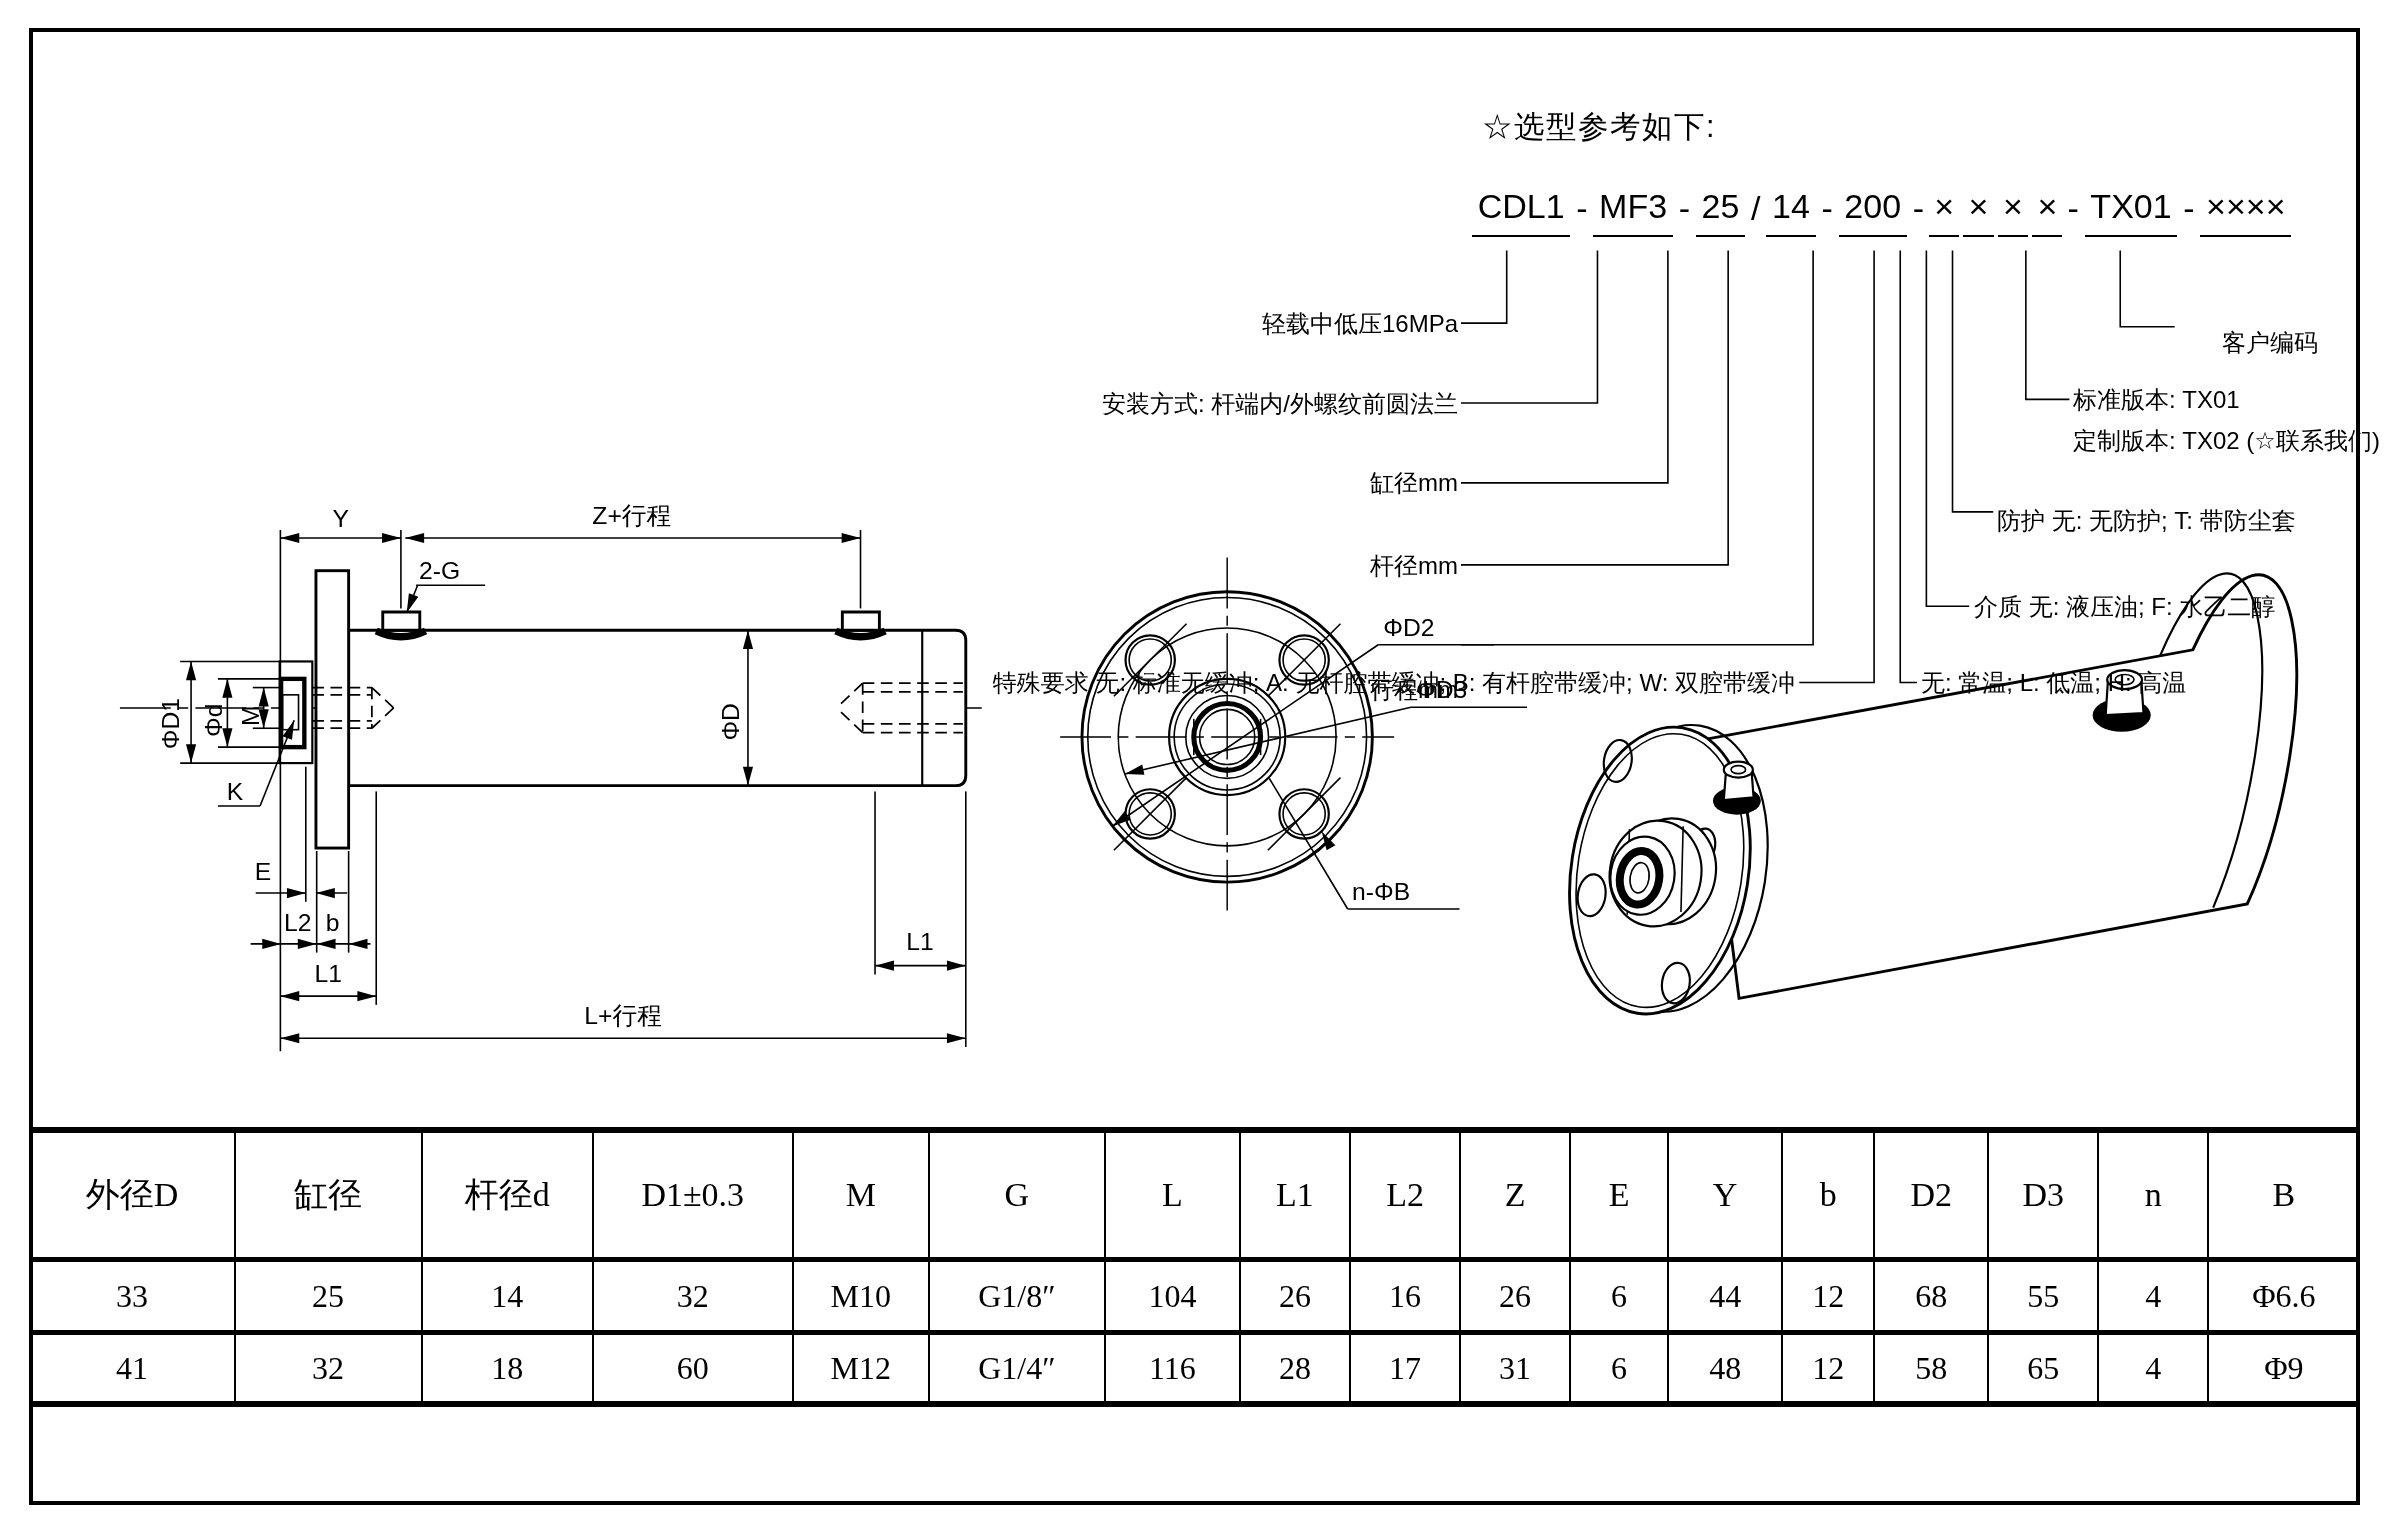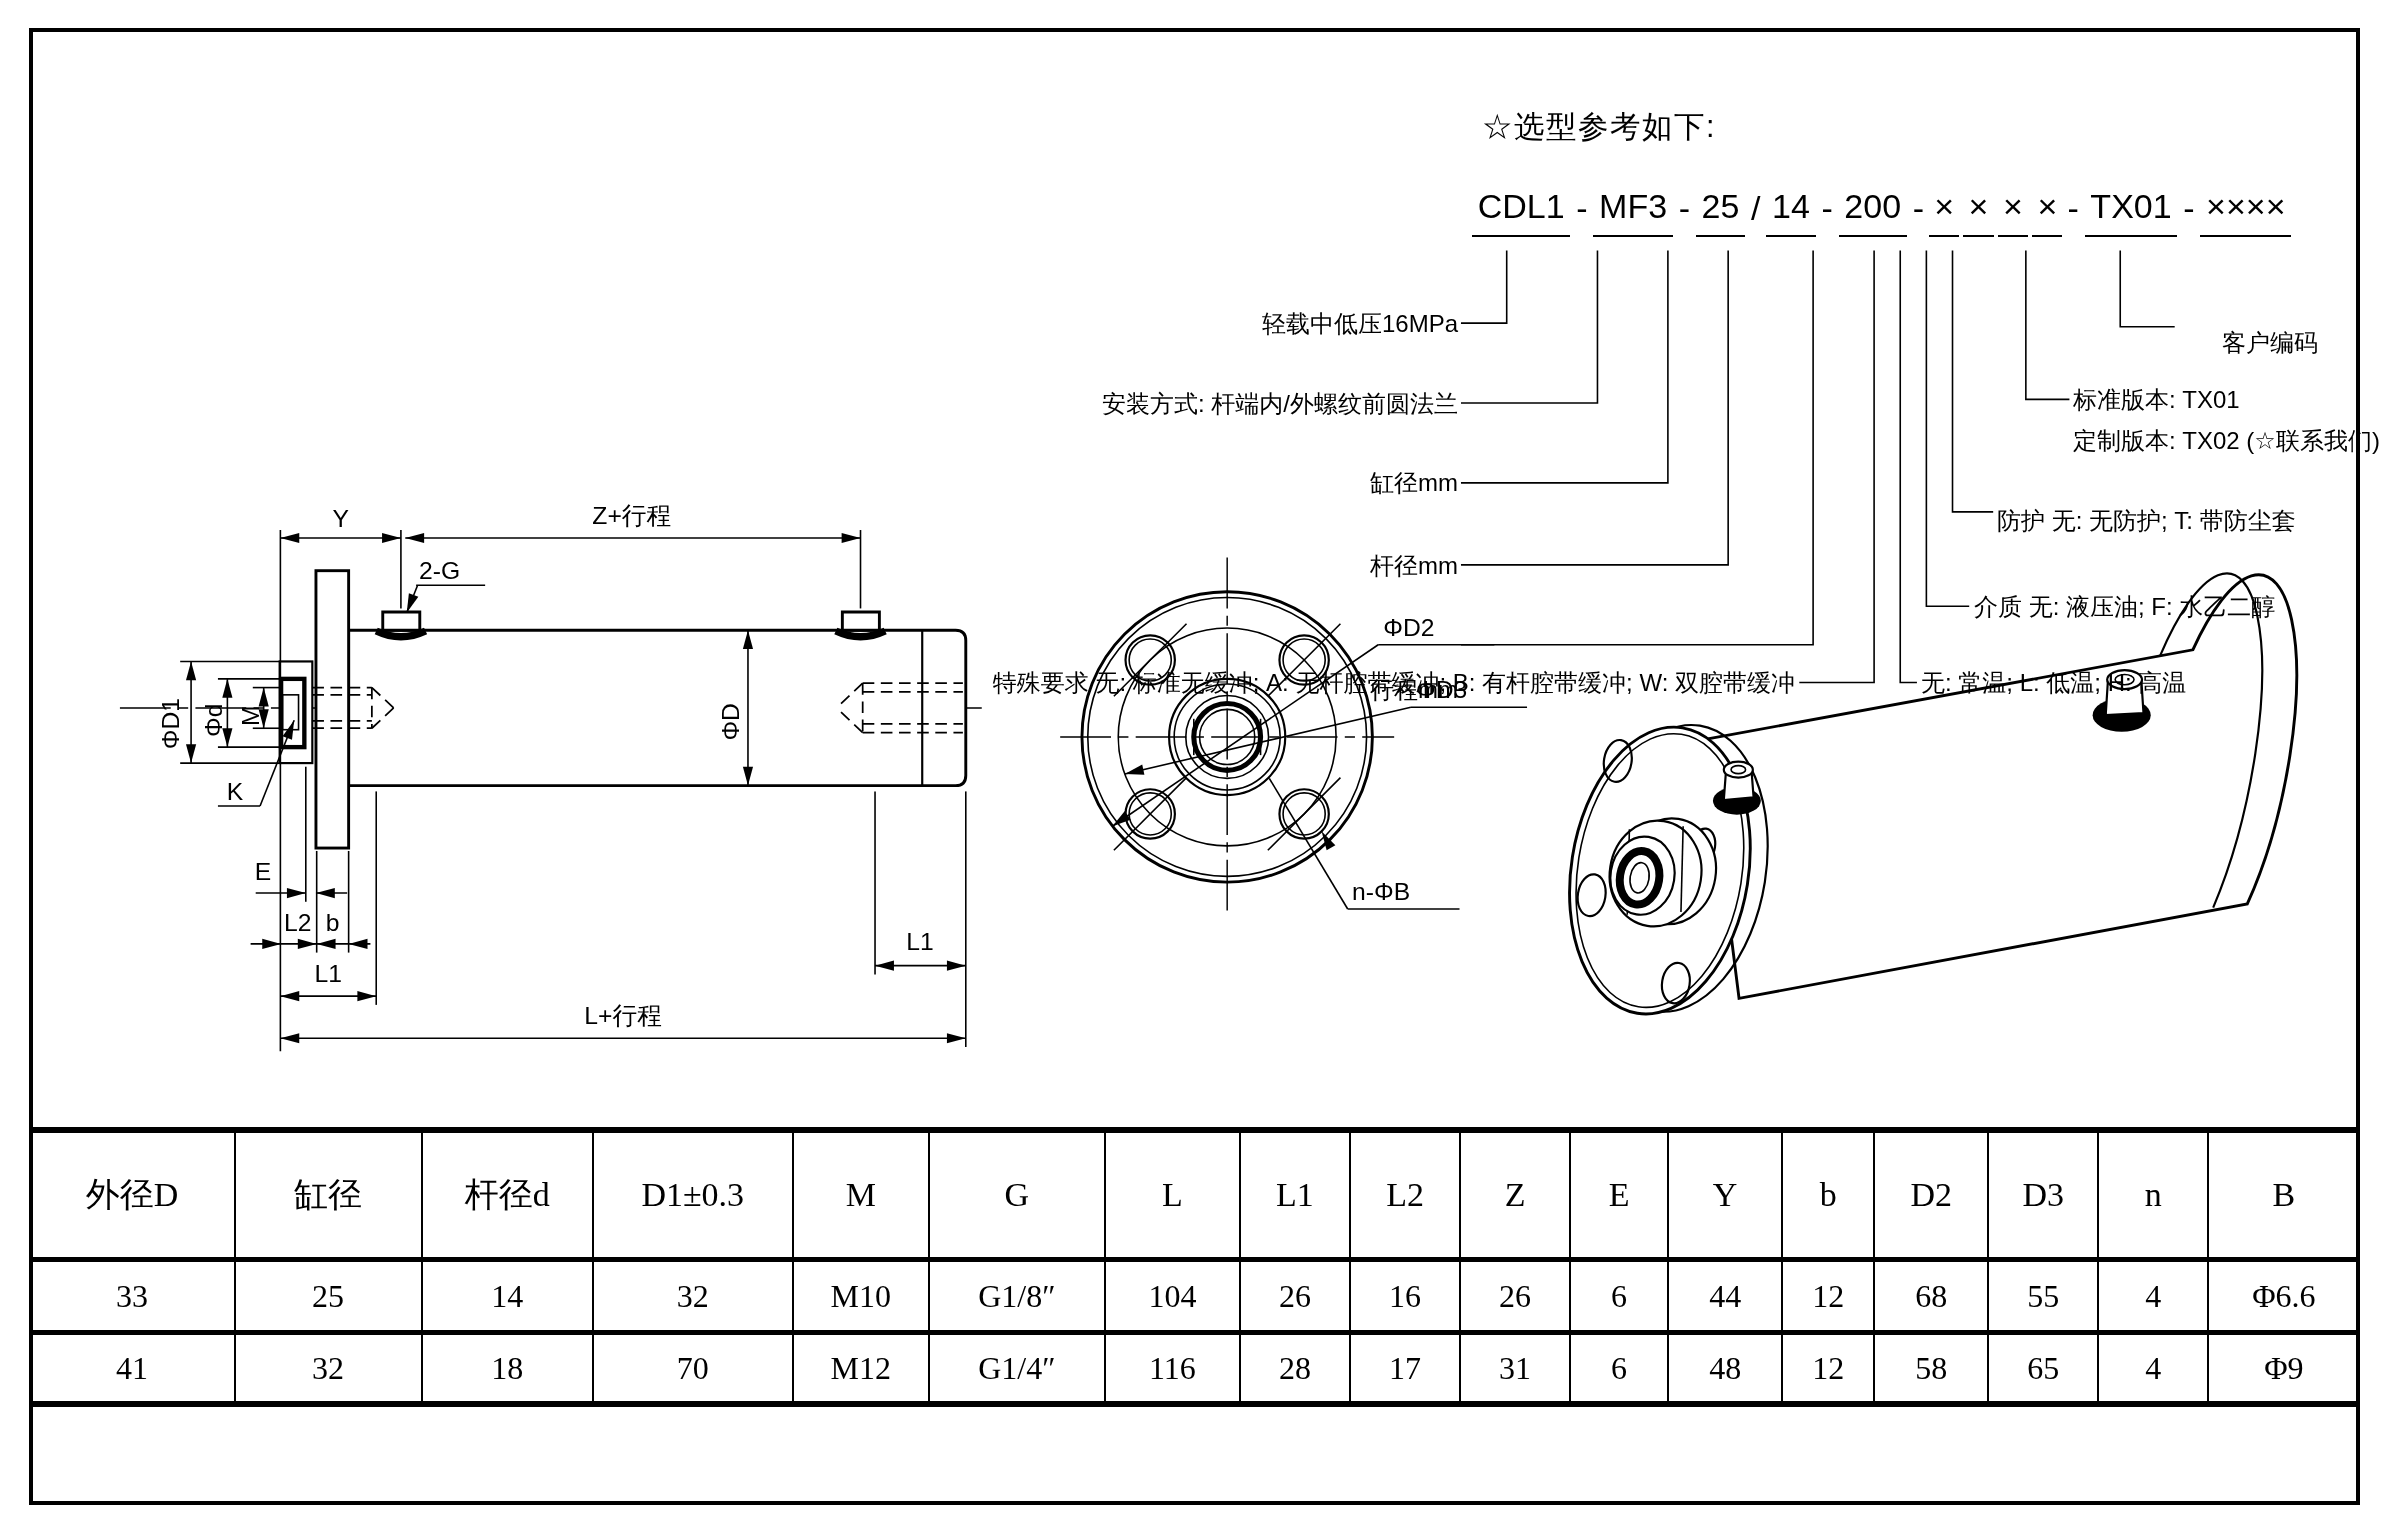--- a/index.html
+++ b/index.html
@@ -351,21 +351,21 @@
       <td>12</td>
       <td>68</td>
       <td>55</td>
       <td>4</td>
       <td>Φ6.6</td>
     </tr>
     <tr class="r2">
       <td>41</td>
       <td>32</td>
       <td>18</td>
-      <td>70</td>
+      <td>60</td>
       <td>M12</td>
       <td>G1/4″</td>
       <td>116</td>
       <td>28</td>
       <td>17</td>
       <td>31</td>
       <td>6</td>
       <td>48</td>
       <td>12</td>
       <td>58</td>

